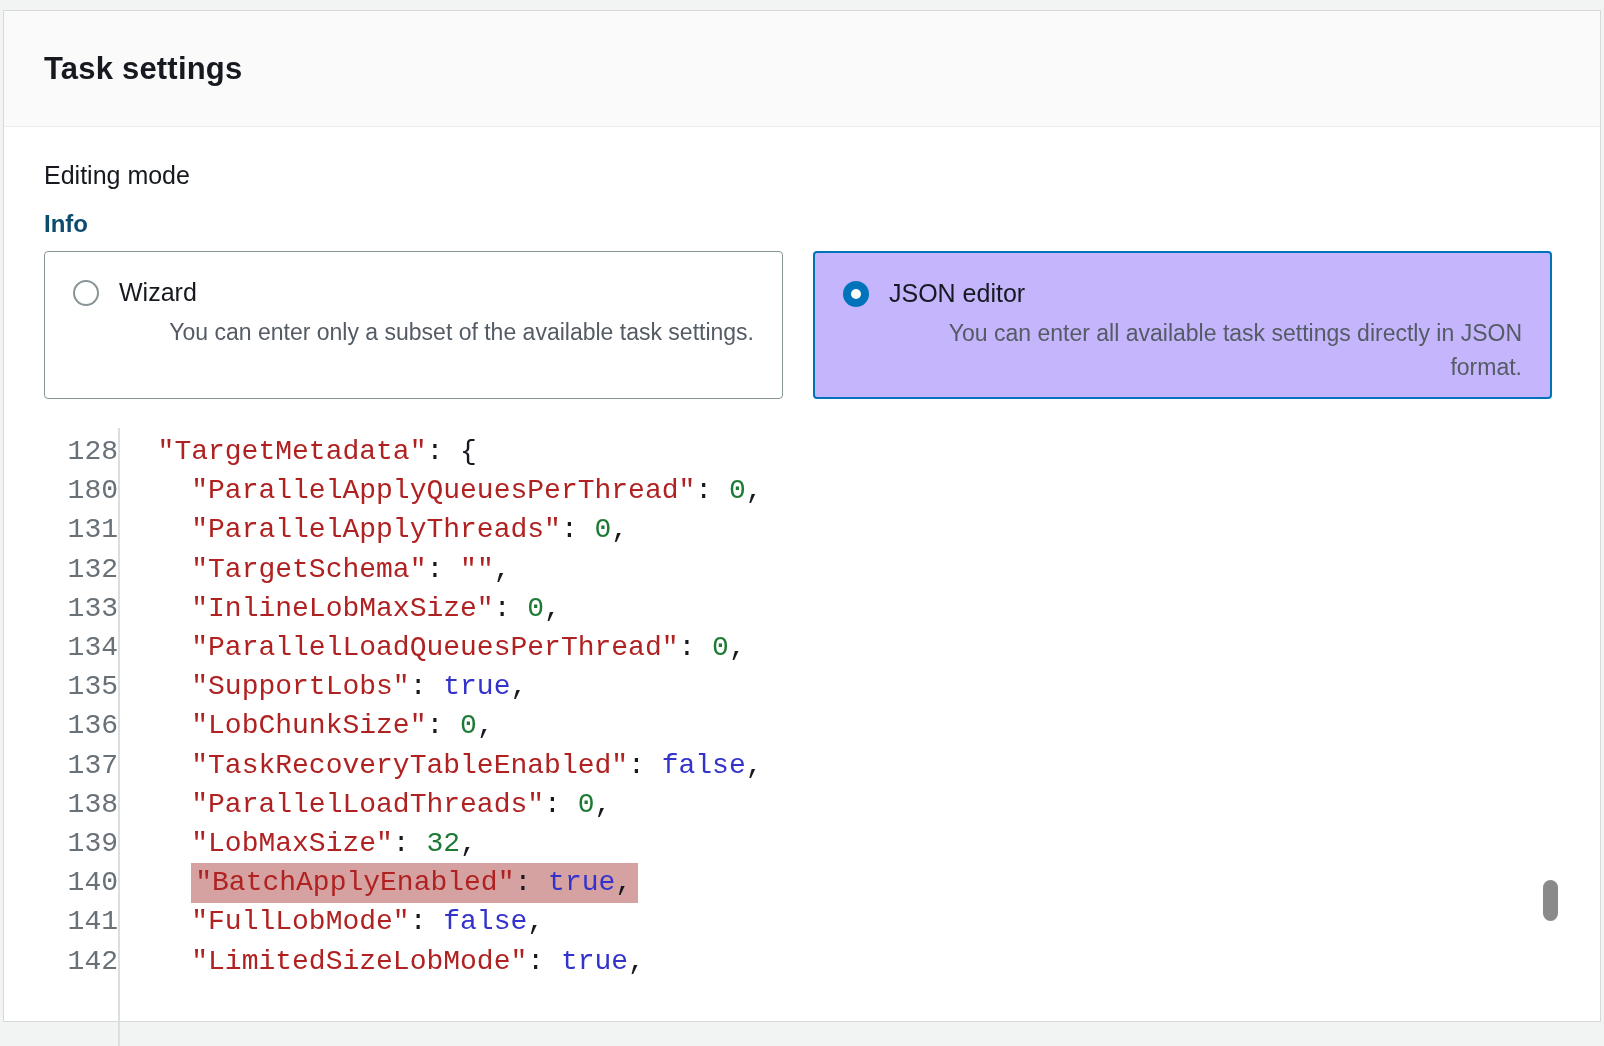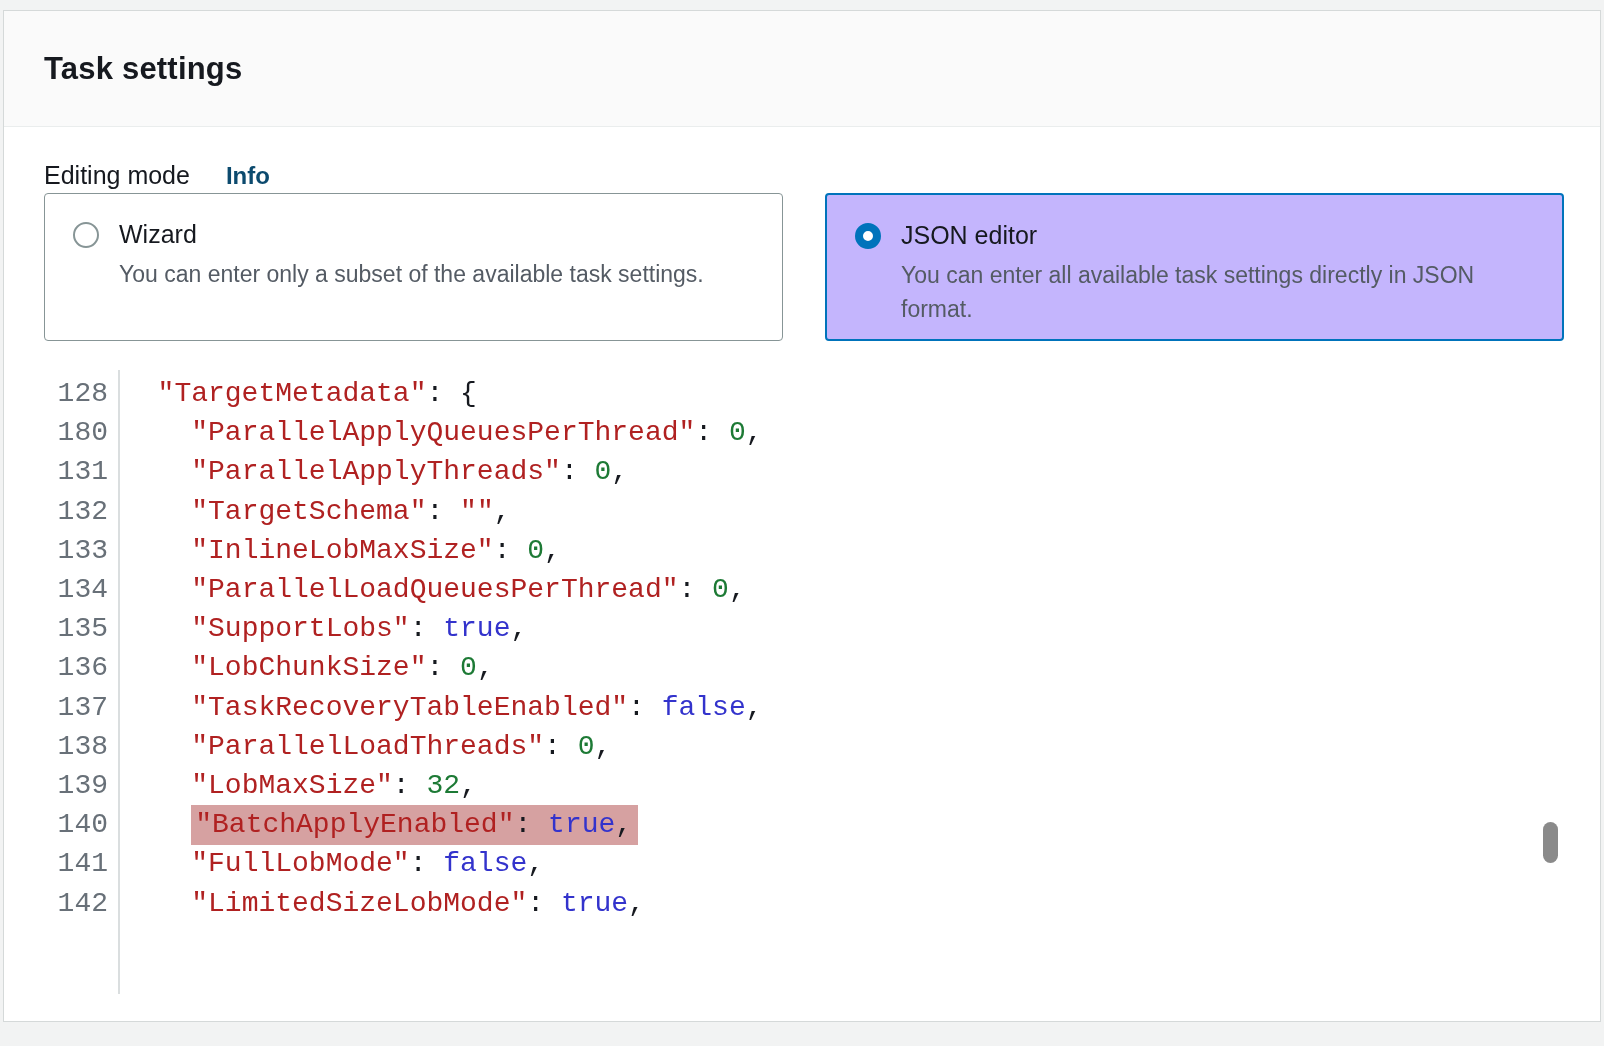--- a/index.html
+++ b/index.html
@@ -13,26 +13,26 @@
     position:absolute; left:3px; top:10px; width:1598px; height:1012px;
     background:#ffffff; border:1px solid #d5d9d9;
   }
   .card-header {
     height:116px; background:#fafafa; border-bottom:1px solid #eaeded;
     display:flex; align-items:center; padding:0 40px;
   }
   .card-title { font-size:31px; font-weight:700; color:#16191f; letter-spacing:0.2px; }
 
   .editing-row {
-    margin:34px 40px 0 40px; display:flex; align-items:baseline; gap:36px;
+    margin:34px 40px 0 40px; display:flex; align-items:baseline; gap:20px;flex-direction:column;
   }
   .editing-label { font-size:25px; color:#16191f; }
   .info-link { font-size:24px; font-weight:700; color:#0c4a6e; text-decoration:none; cursor:pointer; }
 
-  .options { display:flex; gap:42px; margin:3px 0 0 40px; }
+  .options { display:flex; gap:30px; margin:13px 0 0 40px;text-align:right; }
   .option {
     width:739px; height:148px; border-radius:4px; padding:26px 28px;
     cursor:pointer; background:#fff;
   }
   .option.off { border:1px solid #879596; }
   .option.on  { border:2px solid #0073bb; background:#c4b5fd; }
   .opt-head { display:flex; align-items:center; gap:20px; }
   .radio { width:26px; height:26px; border-radius:50%; background:#fff; flex:0 0 auto; }
   .radio.off { border:2px solid #879596; }
   .radio.on  { border:8px solid #0073bb; }
@@ -45,21 +45,21 @@
   .editor {
     position:relative; margin-top:33px; height:620px;
     font-family:"Liberation Mono","DejaVu Sans Mono",monospace;
     font-size:28px;
   }
   .gutter-rule {
     position:absolute; left:114px; top:-4px; bottom:0; width:2px; background:#dadedf;
   }
   .code-line { display:flex; height:39.2px; align-items:center; }
   .ln {
-    width:114px; padding-right:10px; text-align:right; color:#687078;
+    width:114px; text-align:right; color:#687078;
     flex:0 0 auto;
   }
   .code { padding-left:6px; white-space:pre; }
   .t-str  { color:#b02121; }
   .t-num  { color:#1d7a35; }
   .t-bool { color:#3333cc; }
   .t-pun  { color:#16191f; }
   .hl { background:#d6a1a1; padding:4px 6px 5px 4px; }
 
   .scroll-thumb {

